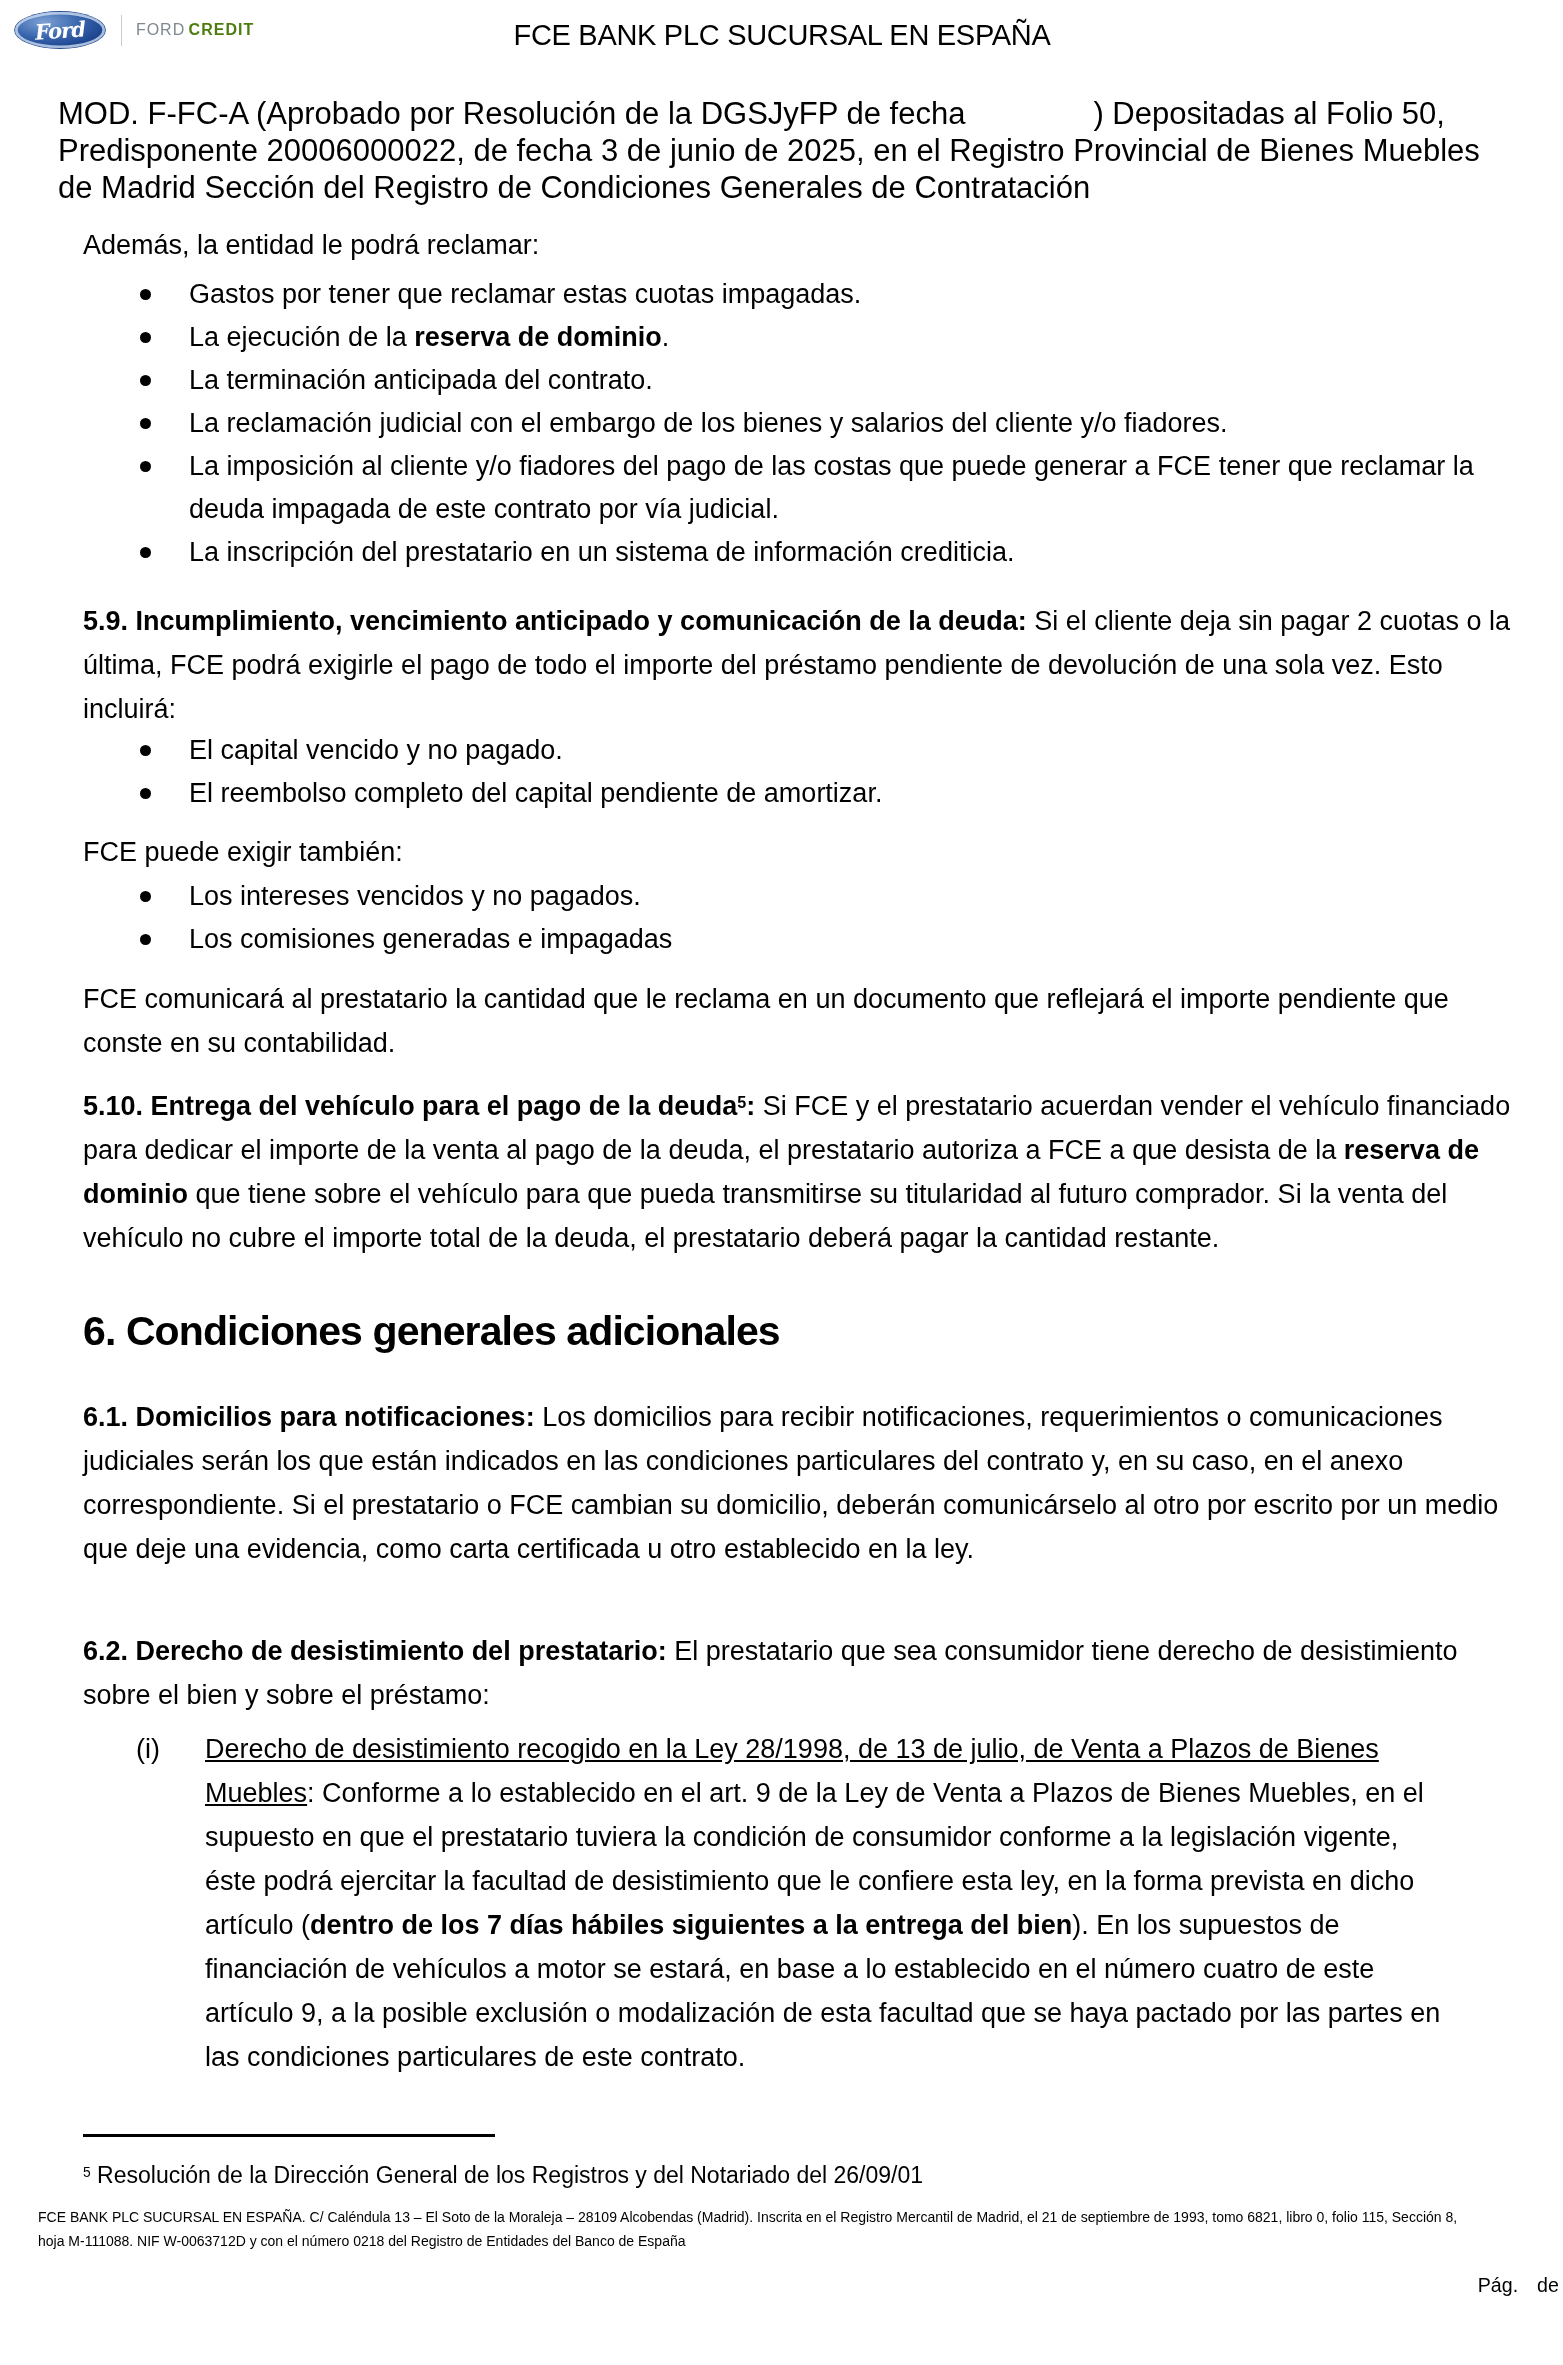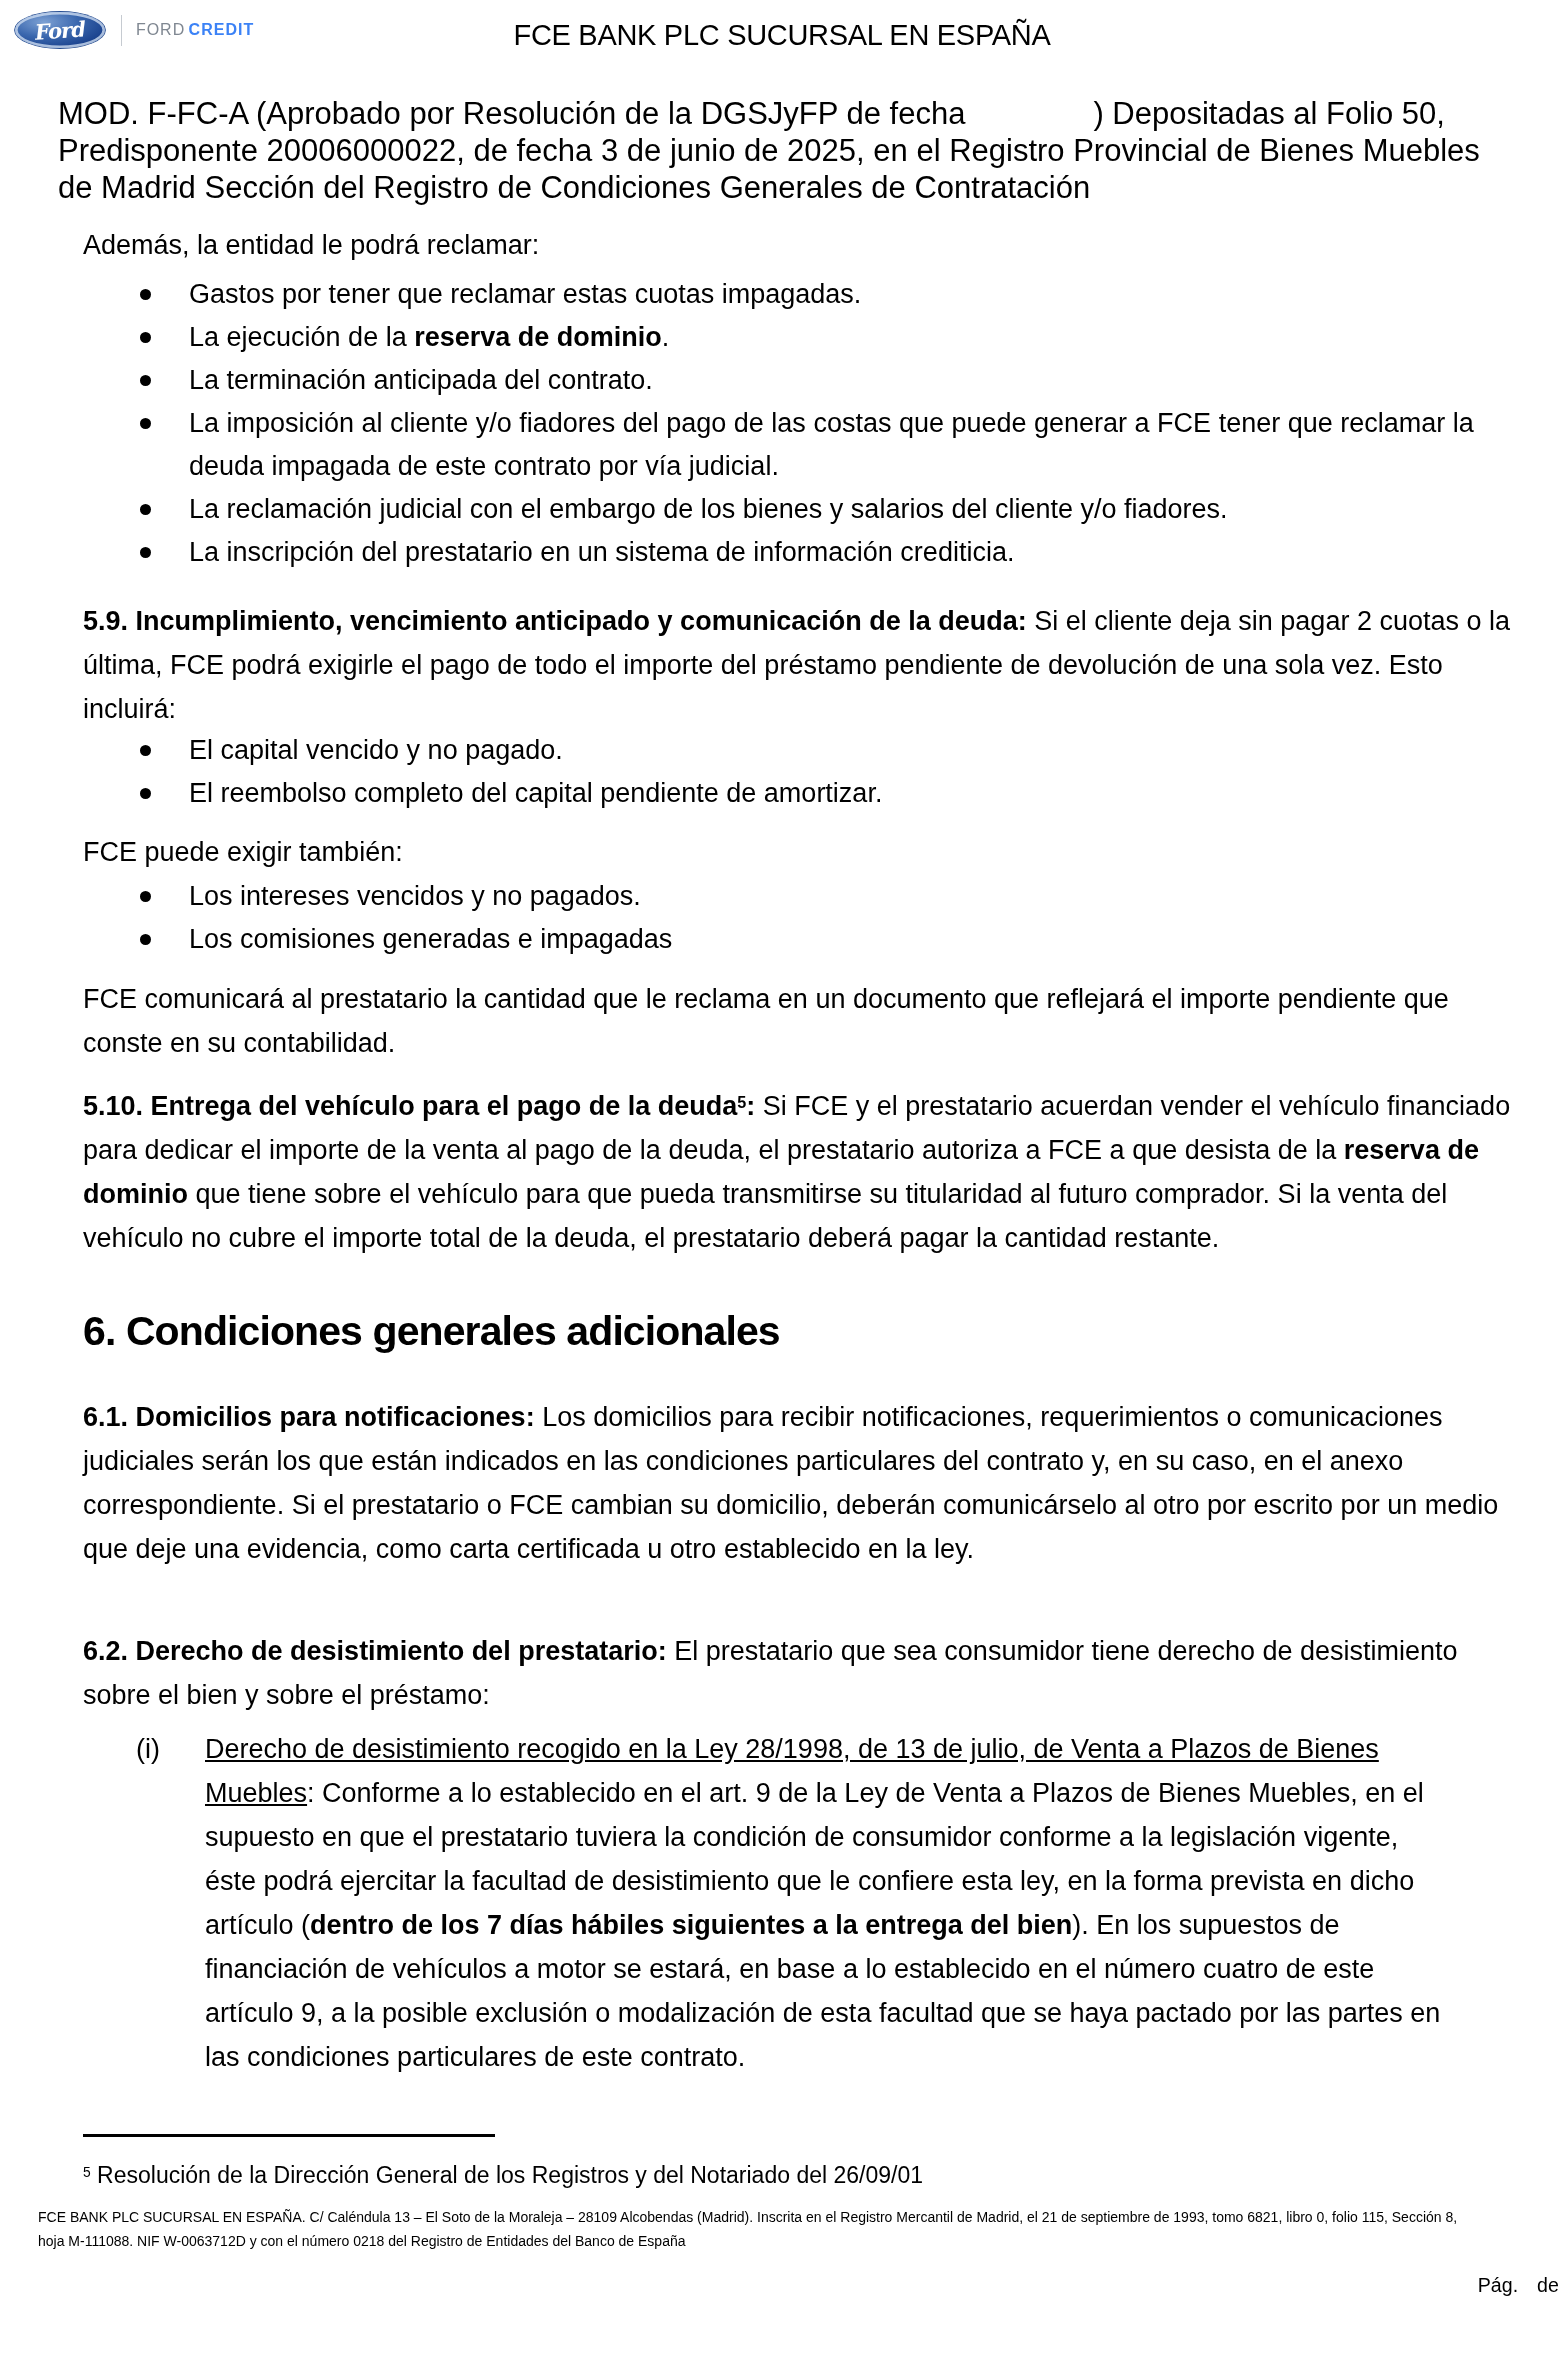--- a/index.html
+++ b/index.html
@@ -15,21 +15,21 @@
     background: radial-gradient(ellipse at 32% 28%, #7da1d4 0%, #3a67ae 40%, #1d4590 72%, #122f66 100%);
     box-shadow: inset 0 0 0 2.6px rgba(205,220,240,0.8), 0 0 0 0.9px #274e92;
     display:flex; align-items:center; justify-content:center;
   }
   .ford-script {
     font-family:"DejaVu Serif", serif; font-style:italic; font-weight:bold;
     color:#ffffff; font-size:21px; letter-spacing:-0.9px; transform:rotate(-4deg);
   }
   .logo-divider { width:1.7px; height:31px; background:#c6cbd1; margin:0 13.6px 0 15.3px; }
   .brand { font-size:16px; color:#7f8791; letter-spacing:1px; white-space:nowrap; }
-  .brand .bold { color:#3b82f6; font-weight:bold; margin-left:3.4px; }
+  .brand .bold { color:#4d7c0f; font-weight:bold; margin-left:3.4px; }
 
   .h-title   { position:absolute; top:19px;  left:0; right:0; text-align:center; font-size:29px; letter-spacing:-0.3px; }
   .h-sub     { position:absolute; top:54px;  left:0; right:0; text-align:center; font-size:29px; letter-spacing:-0.4px; }
   .h-mod     { position:absolute; top:95px; left:58px; right:47px; font-size:31px; line-height:37px; }
   .mod-gap   { display:inline-block; width:128px; }
 
   
   .blk  { position:absolute; left:83px; right:43px; font-size:27px; line-height:44px; }
   .b    { font-weight:bold; }
   .u    { text-decoration:underline; }
@@ -74,22 +74,22 @@
   <div class="h-mod">
     <span>MOD. F-FC-A (Aprobado por Resolución de la DGSJyFP de fecha</span><span class="mod-gap"></span><span>) Depositadas al Folio 50, Predisponente 20006000022, de fecha 3 de junio de 2025, en el Registro Provincial de Bienes Muebles de Madrid Sección del Registro de Condiciones Generales de Contratación</span>
   </div>
 
   <p class="blk" style="top:223px; margin:0;">Además, la entidad le podrá reclamar:</p>
 
   <ul class="bullets blk" style="top:273px;">
     <li><span>Gastos por tener que reclamar estas cuotas impagadas.</span></li>
     <li><span>La ejecución de la </span><span class="b">reserva de dominio</span><span>.</span></li>
     <li><span>La terminación anticipada del contrato.</span></li>
+    <li><span>La reclamación judicial con el embargo de los bienes y salarios del cliente y/o fiadores.</span></li>
     <li><span>La imposición al cliente y/o fiadores del pago de las costas que puede generar a FCE tener que reclamar la deuda impagada de este contrato por vía judicial.</span></li>
-    <li><span>La reclamación judicial con el embargo de los bienes y salarios del cliente y/o fiadores.</span></li>
     <li><span>La inscripción del prestatario en un sistema de información crediticia.</span></li>
   </ul>
 
   <p class="blk" style="top:599px; margin:0;">
     <span class="b">5.9. Incumplimiento, vencimiento anticipado y comunicación de la deuda:</span><span> Si el cliente deja sin pagar 2 cuotas o la última, FCE podrá exigirle el pago de todo el importe del préstamo pendiente de devolución de una sola vez. Esto incluirá:</span>
   </p>
   <ul class="bullets blk" style="top:729px;">
     <li><span>El capital vencido y no pagado.</span></li>
     <li><span>El reembolso completo del capital pendiente de amortizar.</span></li>
   </ul>

